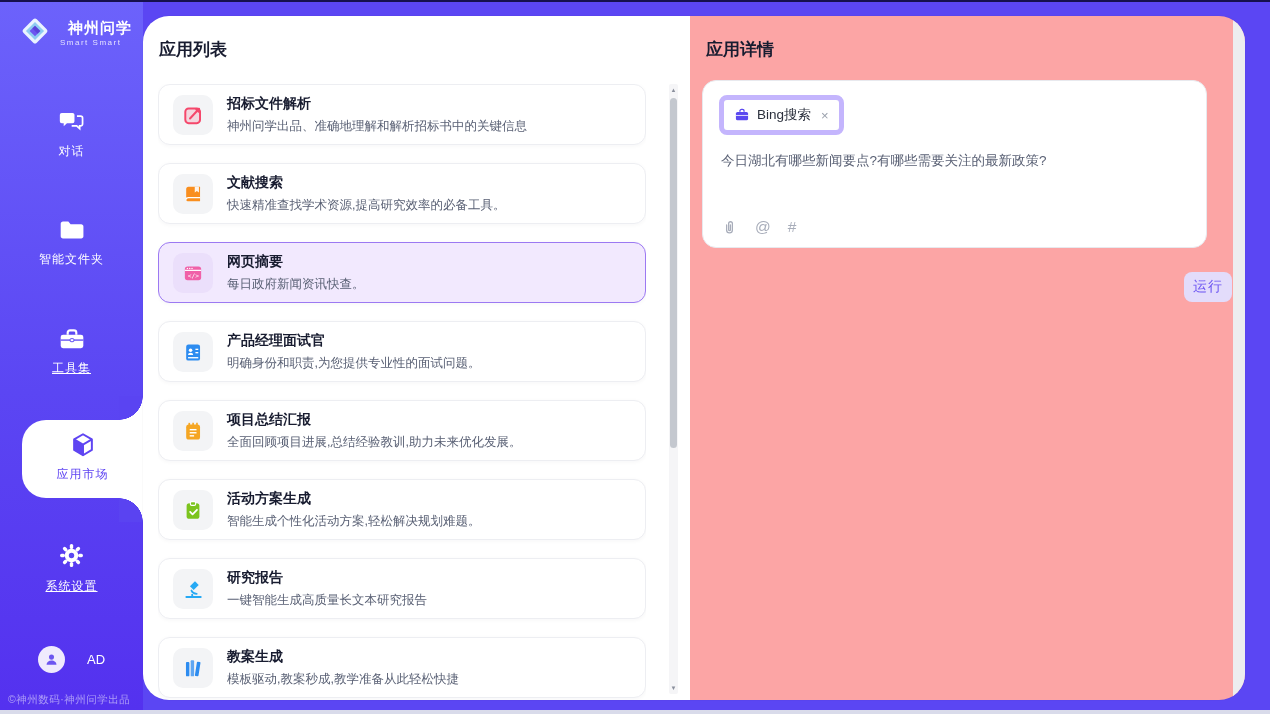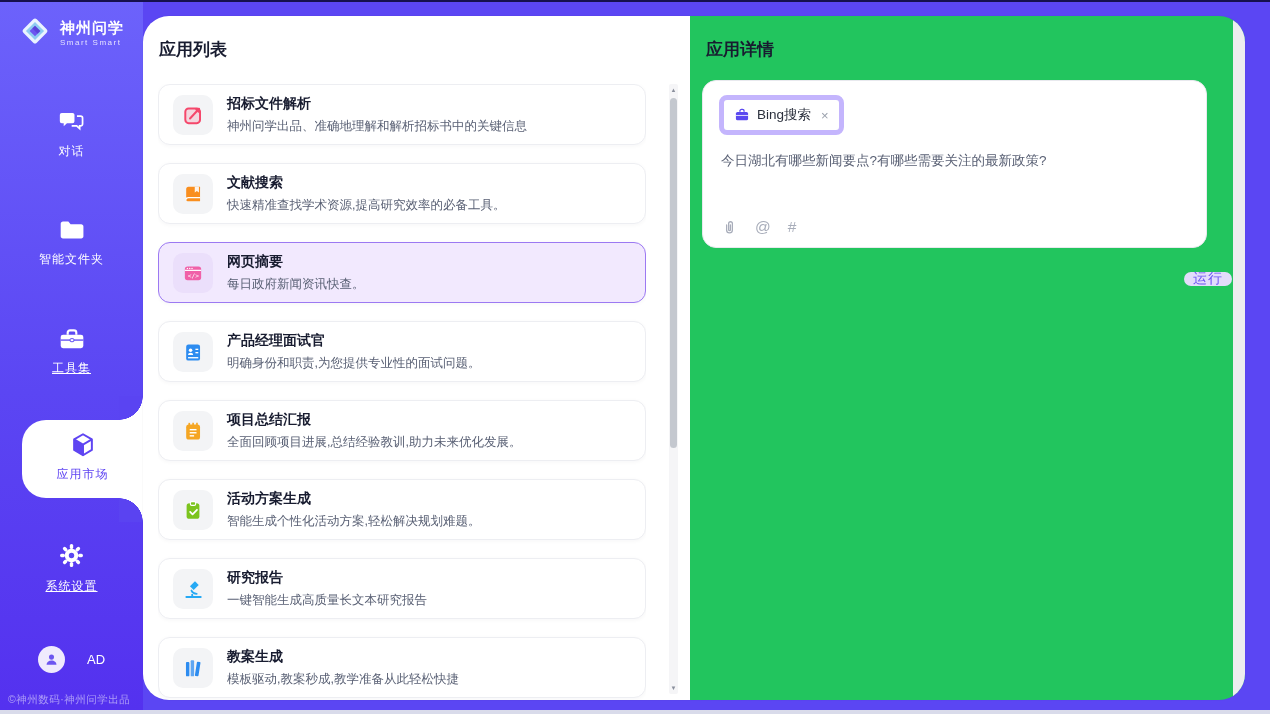--- a/index.html
+++ b/index.html
@@ -12,21 +12,21 @@
   .top-dark{position:absolute;top:0;left:0;right:0;height:2px;background:#16104E;}
   .bottom-light{position:absolute;bottom:0;left:0;right:0;height:4px;background:#D9DBEA;}
 
   
   .sidebar{
     position:absolute;left:0;top:2px;bottom:4px;width:143px;
     background:linear-gradient(180deg,#6C62FB 0%,#5B46F3 55%,#5431EF 100%);
   }
   .logo{position:absolute;top:12px;left:18px;display:flex;align-items:center;gap:8px;}
   .logo-text{color:#fff;line-height:1;}
-  .logo-title{font-size:15px;font-weight:bold;letter-spacing:1px;}
+  .logo-title{font-size:15px;font-weight:bold;letter-spacing:1px;margin-left:8px;}
   .logo-sub{font-size:8px;letter-spacing:1.5px;margin-top:4px;color:#E4E2FF;}
 
   .nav-item{position:absolute;left:0;width:143px;text-align:center;color:#fff;cursor:pointer;}
   .nav-item .nav-label{display:block;font-size:12px;margin-top:5px;letter-spacing:1px;}
   .nav-item.u .nav-label{text-decoration:underline;}
   .nav-item svg{display:inline-block;}
 
   .active-bubble{
     position:absolute;left:22px;right:0;top:418px;height:78px;
     background:#fff;border-radius:24px 0 0 24px;
@@ -42,21 +42,21 @@
   .user-name{color:#fff;font-size:13px;}
   .sidebar-footer{position:absolute;left:8px;bottom:3px;font-size:10.5px;color:rgba(255,255,255,0.5);letter-spacing:.5px;white-space:nowrap;}
 
   
   .content{
     position:absolute;left:143px;top:16px;right:25px;bottom:14px;
     border-radius:26px;overflow:hidden;display:flex;
     box-shadow:0 0 0 1px rgba(0,0,0,0.02);
   }
   .app-panel{width:547px;background:#fff;position:relative;flex:none;}
-  .detail-panel{flex:1;background:#22c55e;position:relative;}
+  .detail-panel{flex:1;background:#fca5a5;position:relative;}
   .panel-title{position:absolute;top:22px;left:16px;font-size:17px;font-weight:bold;color:#181C30;}
 
   .app-list{position:absolute;top:68px;left:15px;width:488px;bottom:0;overflow:hidden;}
   .app-card{
     box-sizing:border-box;height:61px;margin-bottom:18px;border:1px solid #EDEEF2;border-radius:12px;
     background:#fff;display:flex;align-items:center;gap:14px;padding:0 14px;cursor:pointer;
     box-shadow:0 1px 4px rgba(25,28,60,0.04);
   }
   .app-card.selected{background:#F2E9FE;border-color:#9C79F2;}
   .tile{width:40px;height:40px;border-radius:10px;background:#F3F4F6;flex:none;display:flex;align-items:center;justify-content:center;}
@@ -79,21 +79,21 @@
   .tool-chip{
     position:absolute;top:14px;left:16px;height:30px;padding:0 10px;
     border:5px solid #c4b5fd;border-radius:8px;background:#fff;
     display:inline-flex;align-items:center;gap:7px;font-size:13.5px;color:#2A2F3C;cursor:default;
   }
   .chip-close{color:#9AA0AC;font-size:13px;margin-left:3px;cursor:pointer;}
   .prompt-text{position:absolute;top:70px;left:18px;right:18px;font-size:13.5px;color:#596074;line-height:1.5;}
   .input-toolbar{position:absolute;left:18px;bottom:12px;display:flex;align-items:center;gap:17px;color:#A8ADBA;}
   .tb-glyph{font-size:15.5px;line-height:1;cursor:pointer;}
   .run-btn{
-    position:absolute;top:256px;right:13px;width:48px;height:14px;border:none;
+    position:absolute;top:256px;right:13px;width:48px;height:30px;border:none;
     background:#E3DCFB;color:#6C55F2;font-size:14px;border-radius:8px;cursor:pointer;
     display:flex;align-items:center;justify-content:center;letter-spacing:1px;
     font-family:"Liberation Sans","DejaVu Sans",sans-serif;
   }
   .right-track{position:absolute;top:0;right:0;bottom:0;width:12px;background:#EDEDEF;}
 </style>
 </head>
 <body>
 
 <div class="top-dark"></div>

